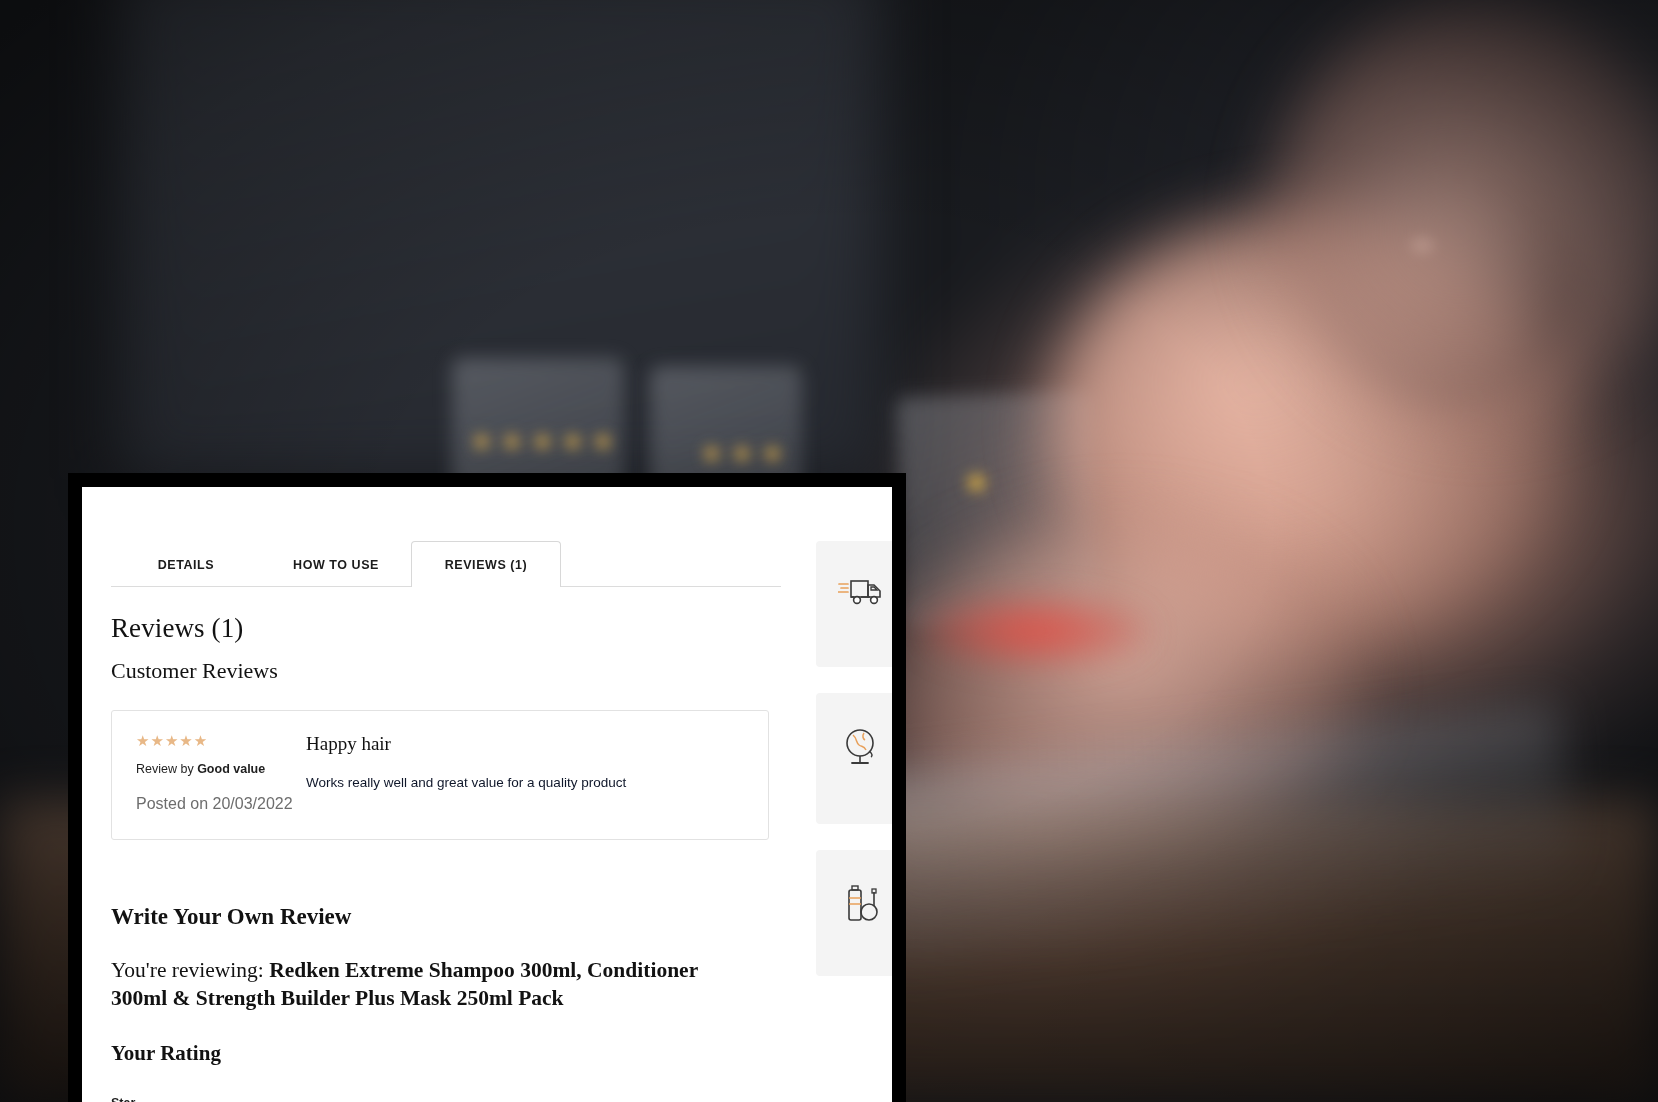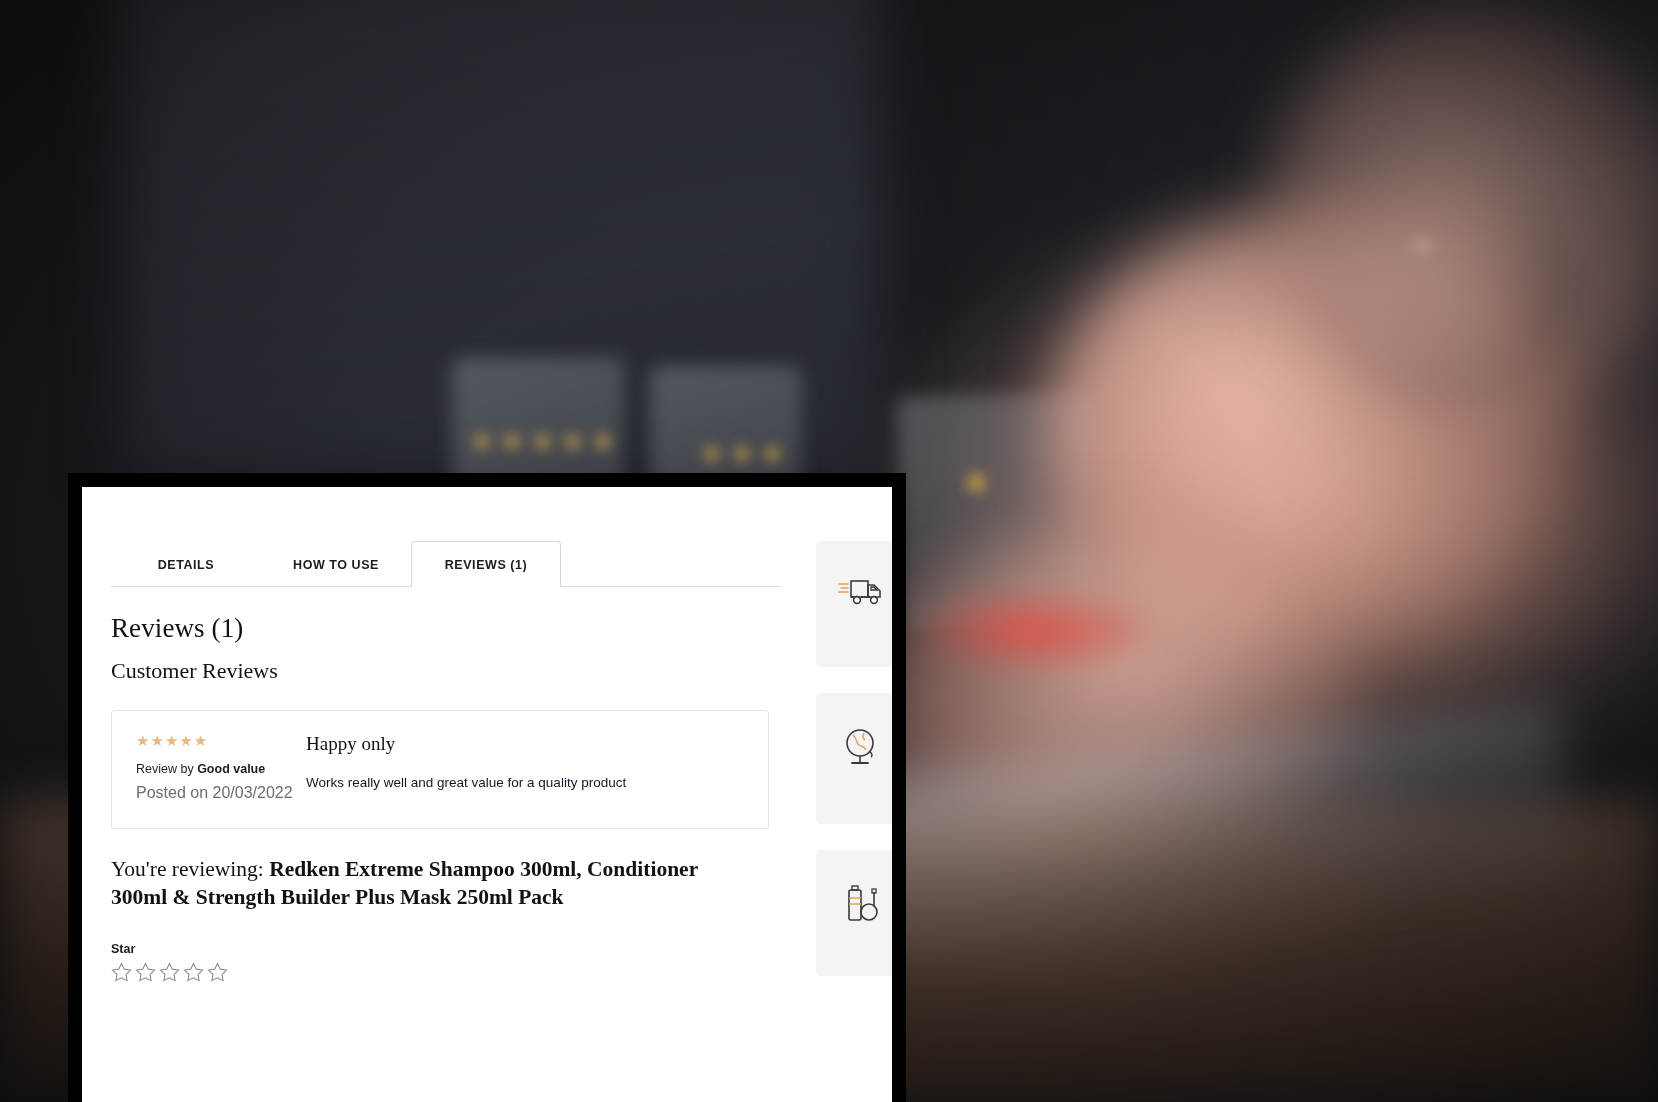--- a/index.html
+++ b/index.html
@@ -233,21 +233,21 @@
     display: flex;
     gap: 1px;
     font-size: 15px;
     line-height: 1;
     color: #e8b887;
     margin-bottom: 14px;
   }
   .review-by {
     font-size: 12.5px;
     color: #1f1f1f;
-    margin-bottom: 8px;
+    margin-bottom: 19px;
   }
   .review-by b { font-weight: 700; }
   .review-date {
     font-size: 16px;
     color: #6d6d6d;
   }
   .review-body { flex: 1; padding-left: 5px; }
   #review-title {
     font-family: "Liberation Serif", serif;
     font-size: 19px;
@@ -404,31 +404,33 @@
               <span>★</span>
               <span>★</span>
               <span>★</span>
             </div>
           <div class="review-by">
             <span>Review by </span><b>Good value</b>
           </div>
           <div class="review-date">Posted on 20/03/2022</div>
         </div>
         <div class="review-body">
-          <div id="review-title">Happy only</div>
+          <div id="review-title">Happy hair</div>
           <div id="review-text">Works really well and great value for a quality product</div>
         </div>
       </div>
 
+      <h2 id="write-review-heading">Write Your Own Review</h2>
 
       <div id="reviewing-line">
         <span>You're reviewing:</span>
         <span class="prod">Redken Extreme Shampoo 300ml, Conditioner 300ml &amp; Strength Builder Plus Mask 250ml Pack</span>
       </div>
 
+      <h3 id="your-rating-heading">Your Rating</h3>
 
       <div id="star-label">Star</div>
       <div class="stars-empty" id="empty-stars">
           <svg class="star-outline" viewBox="0 0 24 24">
             <path d="M12 2.6l2.9 5.9 6.5.95-4.7 4.58 1.1 6.47L12 17.45 6.2 20.5l1.1-6.47L2.6 9.45l6.5-.95z" fill="none" stroke="#8a8a8a" stroke-width="1.1"></path>
           </svg>
           <svg class="star-outline" viewBox="0 0 24 24">
             <path d="M12 2.6l2.9 5.9 6.5.95-4.7 4.58 1.1 6.47L12 17.45 6.2 20.5l1.1-6.47L2.6 9.45l6.5-.95z" fill="none" stroke="#8a8a8a" stroke-width="1.1"></path>
           </svg>
           <svg class="star-outline" viewBox="0 0 24 24">

